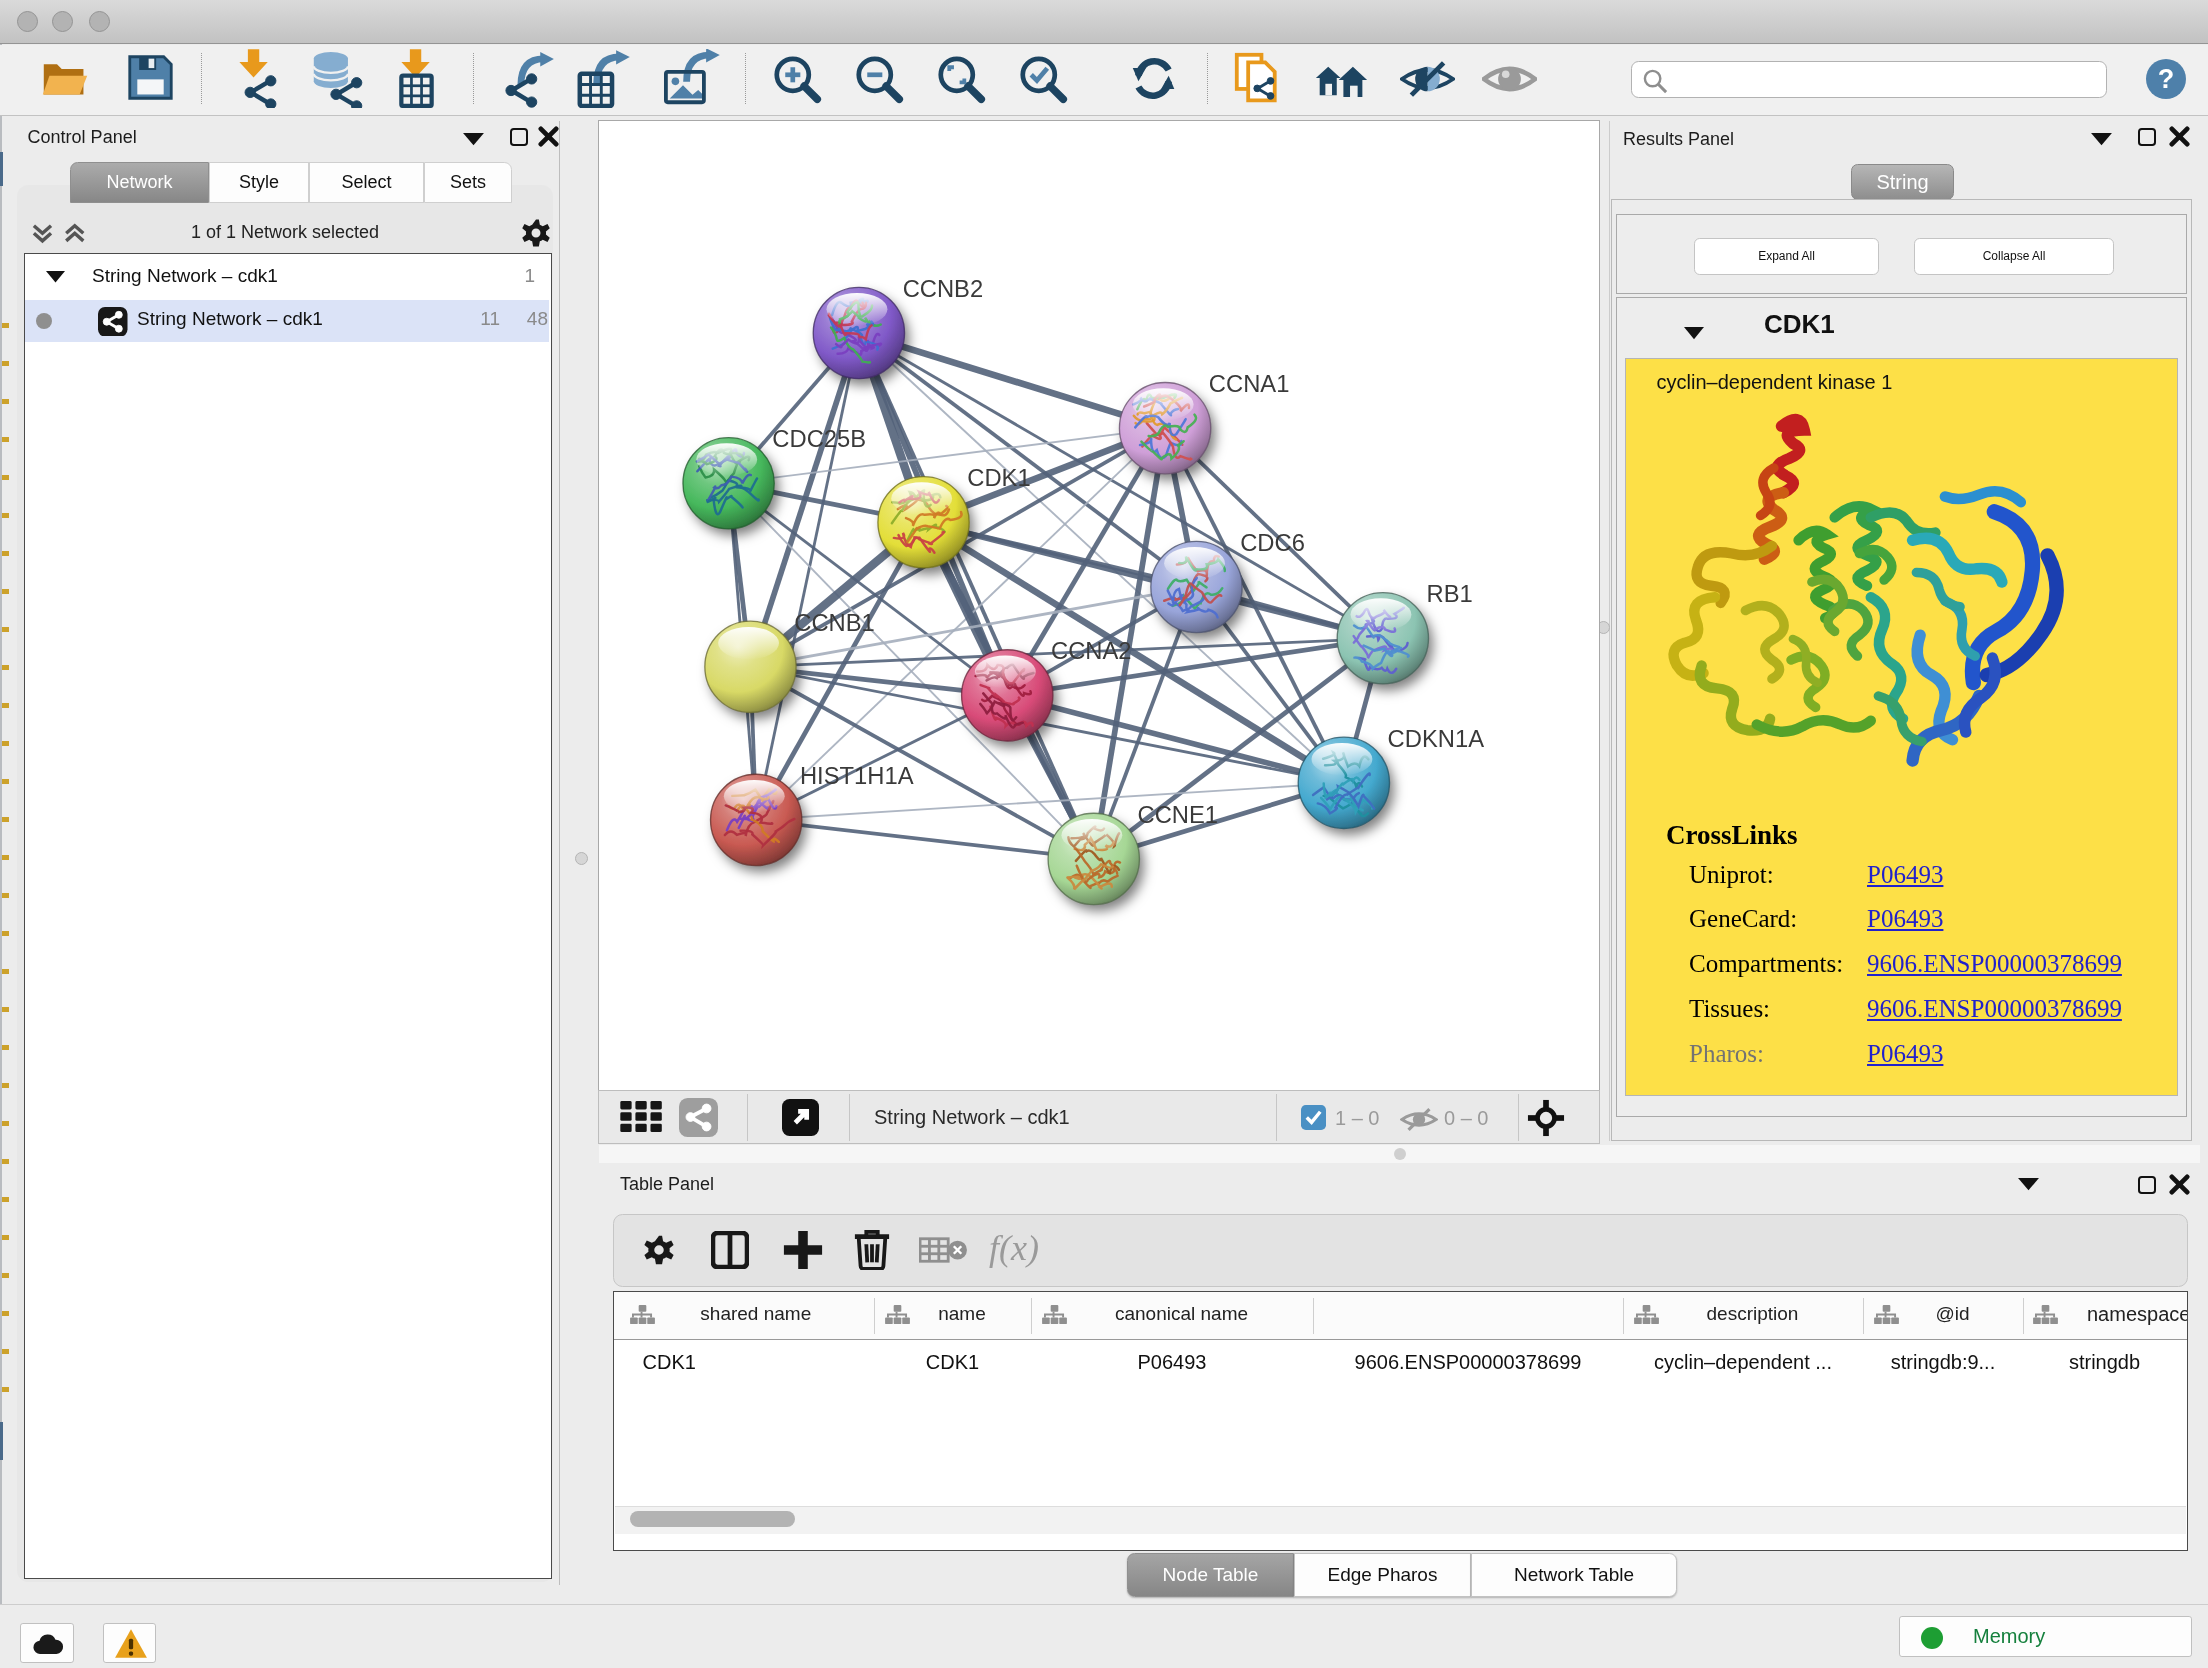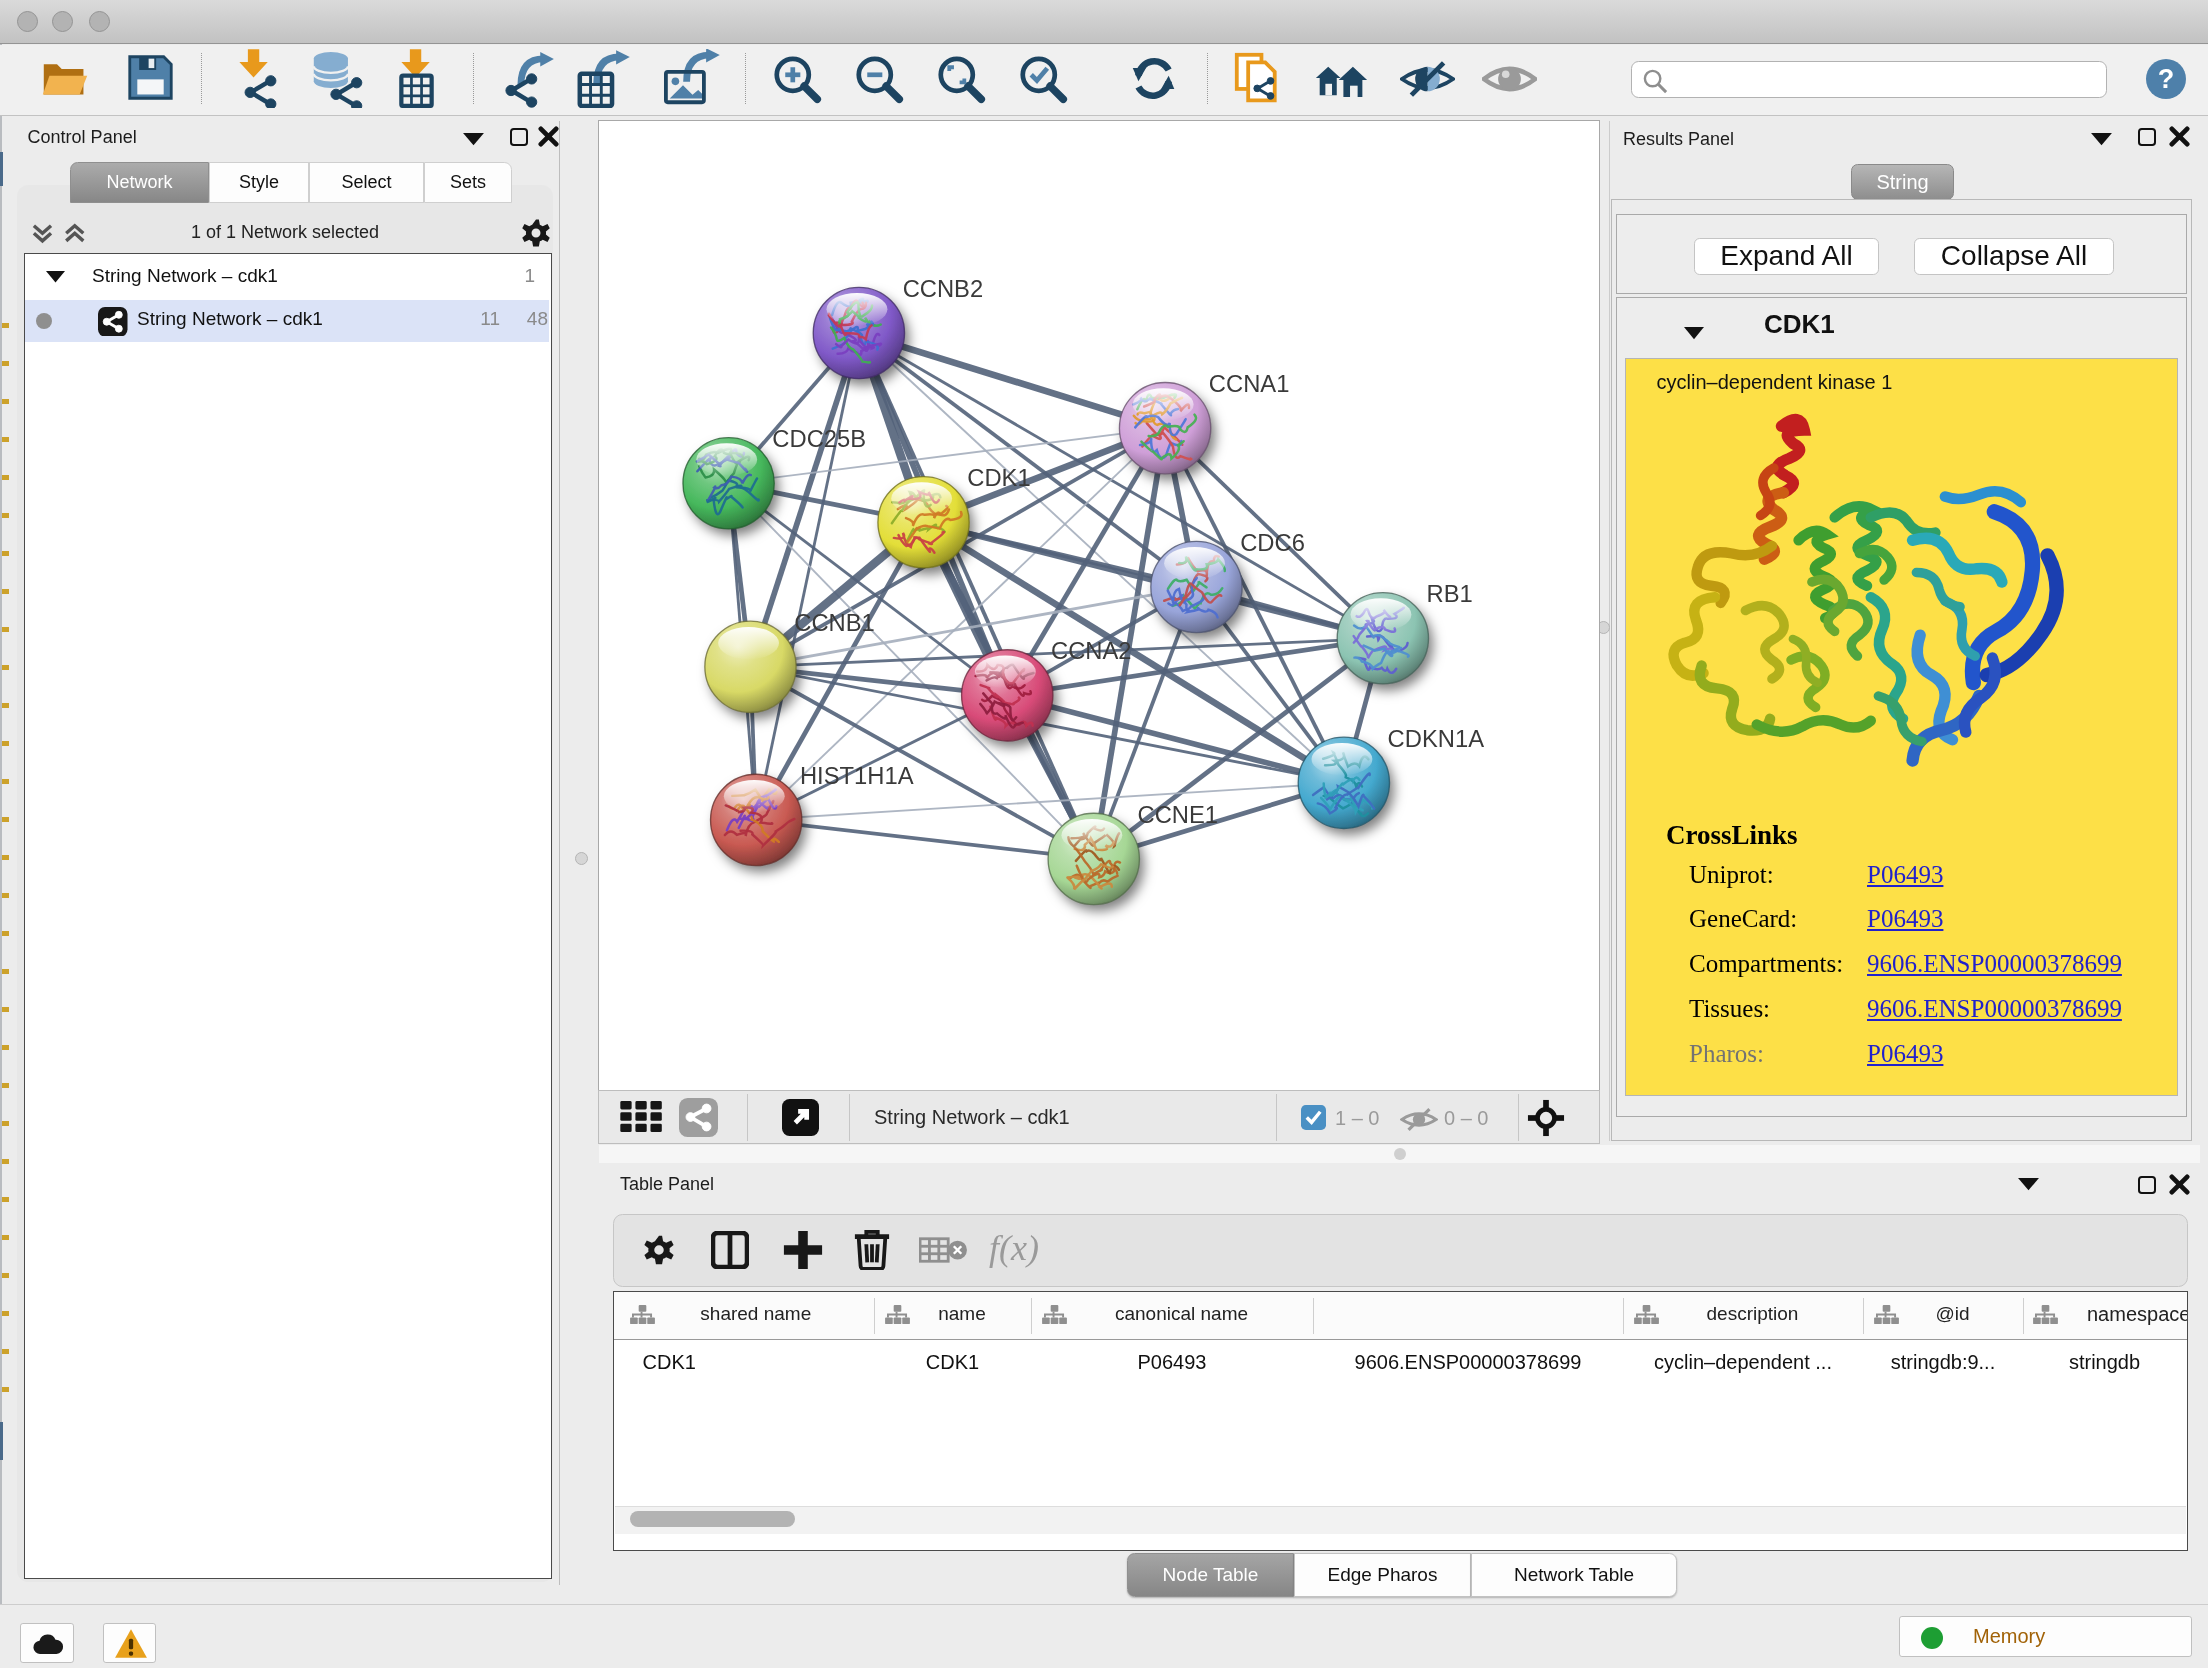--- a/index.html
+++ b/index.html
@@ -23,21 +23,21 @@
 .netbar { position:absolute; left:598px; top:1090px; width:1002px; height:54px; background:#e9e9e9;
   border:1px solid #bdbdbd; }
 .vline { position:absolute; top:1094px; height:47px; border-left:1px solid #c6c6c6; }
 .cpanel-cont { position:absolute; left:17px; top:185px; width:536px; height:1397px; background:#e7e7e7; border-radius:11.4px; }
 .tab { position:absolute; top:162px; height:41px; background:#fdfdfd; border:1px solid #cfcfcf;
   color:#111; font-size:18px; text-align:center; line-height:39px; }
 .tab.active { background:linear-gradient(#ababab,#878787); color:#fff; border-color:#8f8f8f; }
 .wlist { position:absolute; left:24px; top:253px; width:528px; height:1326px; background:#fff; border:1.9px solid #4a4a4a; }
 .rbox { position:absolute; background:#ededed; border:1.9px solid #a9a9a9; }
 .btn { position:absolute; background:#fff; border:1.9px solid #c4c4c4; border-radius:5.7px;
-  font-size:28px; color:#111; text-align:center; }
+  font-size:12px; color:#111; text-align:center; }
 .serif { font-family:"Liberation Serif",serif; }
 .link { color:#2121cc; text-decoration:underline; }
 .tp-toolbox { position:absolute; left:613px; top:1214px; width:1575px; height:73px; background:#e3e3e3;
   border:1px solid #c6c6c6; border-radius:9.5px; }
 .table { position:absolute; left:613px; top:1291px; width:1575px; height:260px; background:#fff; border:1.9px solid #4a4a4a; overflow:hidden; }
 .thead { position:absolute; left:0; top:0; width:100%; height:48px; background:#fbfbfb; border-bottom:1px solid #999; }
 .tabbtn { position:absolute; top:1553px; height:44px; background:#fdfdfd; border:1px solid #c2c2c2;
   font-size:19px; color:#111; text-align:center; line-height:42px; border-radius:7.6px; box-shadow:0 1px 1.9px rgba(0,0,0,0.25); }
 .tabbtn.active { background:linear-gradient(#a5a5a5,#868686); color:#fff; border-color:#909090; }
 .statusbar { position:absolute; left:0; top:1604px; width:2208px; height:65px; background:#ececec; border-top:1px solid #cdcdcd; }
@@ -894,15 +894,15 @@
     </div>
   <div class="sbtn" style="left:103px;top:18px;width:53px;height:40px">
       <svg style="position:absolute;left:9.5px;top:3.8px" width="34" height="32" viewBox="0 0 32 30">
         <path d="M16 1 L31 28 L1 28 Z" fill="#e8a11c"></path>
         <rect x="14" y="10" width="4" height="10" rx="1.5" fill="#4a3000"></rect>
         <rect x="14" y="22" width="4" height="4" rx="1.5" fill="#4a3000"></rect>
       </svg>
     </div>
   <div class="sbtn" style="left:1899px;top:11.4px;width:293px;height:41px;">
     <div class="abs" style="left:21px;top:9.5px;width:22px;height:22px;border-radius:50%;background:#1d9e33"></div>
-    <div class="abs" style="left:73px;top:7.6px;font-size:20px;color:#a16207">Memory</div>
+    <div class="abs" style="left:73px;top:7.6px;font-size:20px;color:#15803d">Memory</div>
   </div>
 </div>
 
 </body></html>

